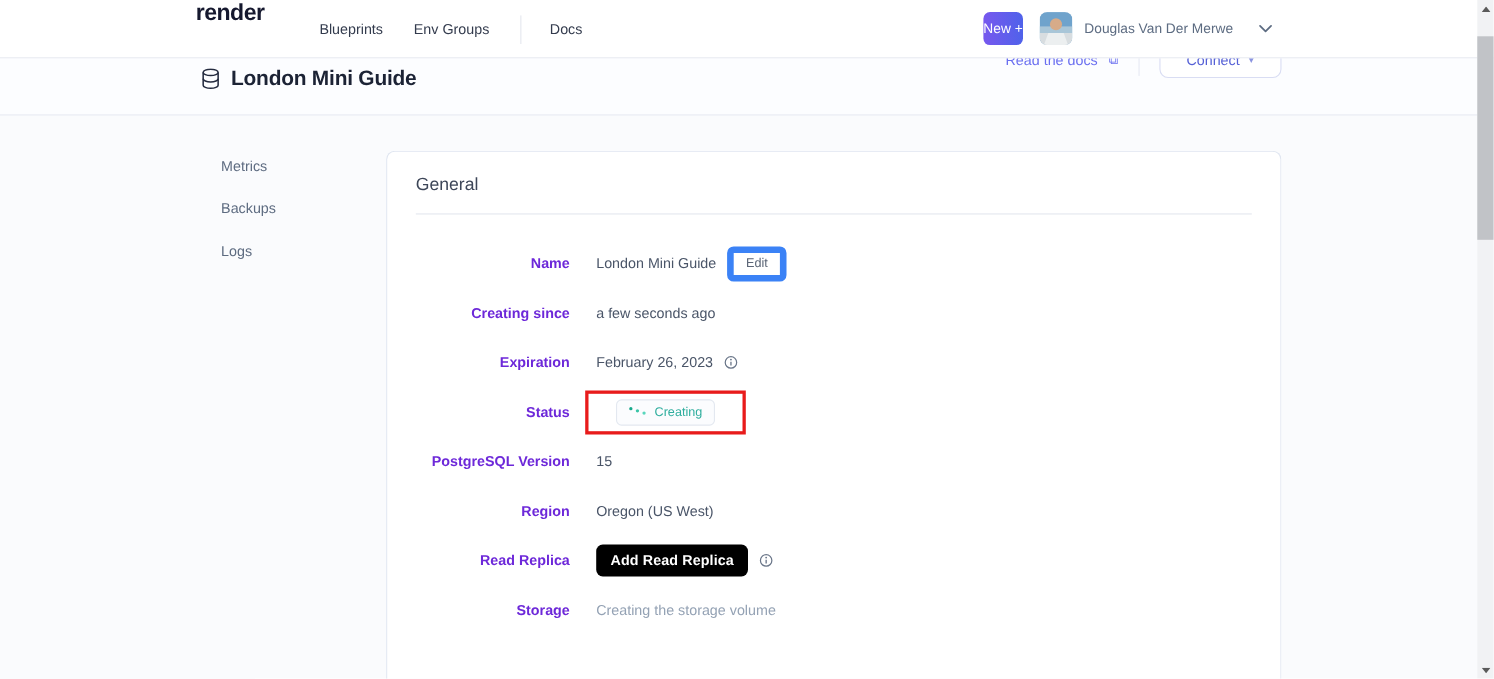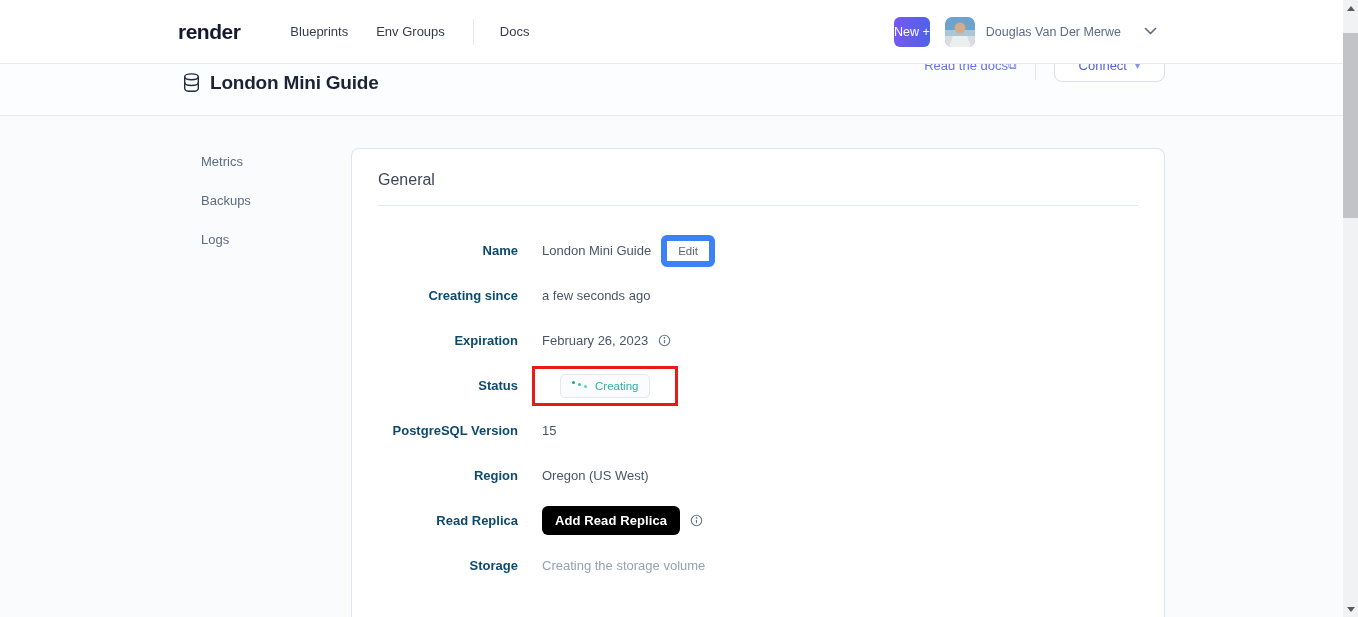--- a/index.html
+++ b/index.html
@@ -3,22 +3,22 @@
 <meta charset="utf-8">
 <style>
   * { margin:0; padding:0; box-sizing:border-box; }
   html,body { background:#ffffff; }
   body { font-family:"Liberation Sans", sans-serif; }
   .page { position:relative; width:1358px; height:617px; overflow:hidden; background:#fafbfd; }
 
   
   .nav {
     position:relative; z-index:10;
-    height:64px; background:#ffffff; border-bottom:1px solid #e9ecf2;
-    display:flex; align-items:center;
+    height:53px; background:#ffffff; border-bottom:1px solid #e9ecf2;
+    display:flex; 
     padding:0 201px 0 178px;
   }
   .logo { font-size:21px; font-weight:700; color:#15182e; letter-spacing:-0.5px; }
   .nav-links { display:flex; align-items:center; margin-left:50px; height:53px; }
   .nav-link {
     height:53px; display:flex; align-items:center; position:relative;
     font-size:13px; color:#333b4d; margin-right:28px; cursor:pointer; white-space:nowrap;
   }
   .nav-link.active { color:#585bd2; }
   .nav-link.active::after {
@@ -41,21 +41,21 @@
   .title-bar {
     position:relative; z-index:1;
     height:52px; background:#fcfdff; border-bottom:1px solid #e7eaf2;
   }
   .title-cluster { position:absolute; left:183px; top:8px; display:flex; align-items:center; gap:10px; }
   .page-title { font-size:19px; font-weight:700; color:#1c2335; letter-spacing:-0.2px; }
   .title-actions {
     position:absolute; right:193px; top:-16px;
     display:flex; align-items:center; height:34px;
   }
-  .docs-link { color:#6a6ff0; font-size:13px; display:flex; align-items:center; gap:0; cursor:pointer; text-decoration:none; }
+  .docs-link { color:#6a6ff0; font-size:13px; display:flex; align-items:center; gap:10px; cursor:pointer; text-decoration:none; }
   .ext-icon { font-size:12px; color:#6a6ff0; }
   .actions-divider { width:1px; height:30px; background:#e6e9f3; margin:0 18px; }
   .connect-btn {
     background:#ffffff; border:1px solid #d9ddf3; border-radius:8px;
     color:#5560d6; font-size:13px; padding:8px 24px; cursor:pointer; font-family:inherit;
     display:flex; align-items:center; gap:8px;
   }
   .connect-caret { font-size:10px; color:#8a93e0; }
 
   
@@ -75,21 +75,21 @@
   .card {
     margin:32px 0 0 25px; width:814px; height:500px;
     background:#ffffff; border:1px solid #dfe5f0; border-bottom:none;
     border-radius:8px 8px 0 0;
     padding:22px 26px 0;
   }
   .card-heading { font-size:16px; font-weight:500; color:#3d4658; }
   .card-rule { border:none; border-top:1px solid #e3e7ee; margin-top:16px; }
   .fields { padding-top:22px; }
   .row { min-height:45px; display:flex; align-items:center; }
-  .f-label { width:140px; flex-shrink:0; text-align:right; font-size:13px; font-weight:700; color:#0c4a6e; }
+  .f-label { width:140px; flex-shrink:0; text-align:right; font-size:13px; font-weight:700; color:#6d28d9; }
   .f-value { margin-left:24px; display:flex; align-items:center; gap:10px; font-size:13px; color:#4a5568; }
   .f-value.muted { color:#94a2b4; }
 
   .edit-btn {
     font-family:inherit; font-size:11.5px; color:#5b6576;
     background:#ffffff; border:6px solid #3b82f6; border-radius:6px;
     padding:4px 11px; cursor:pointer;
   }
   .info-icon { display:inline-flex; align-items:center; cursor:pointer; }
 

